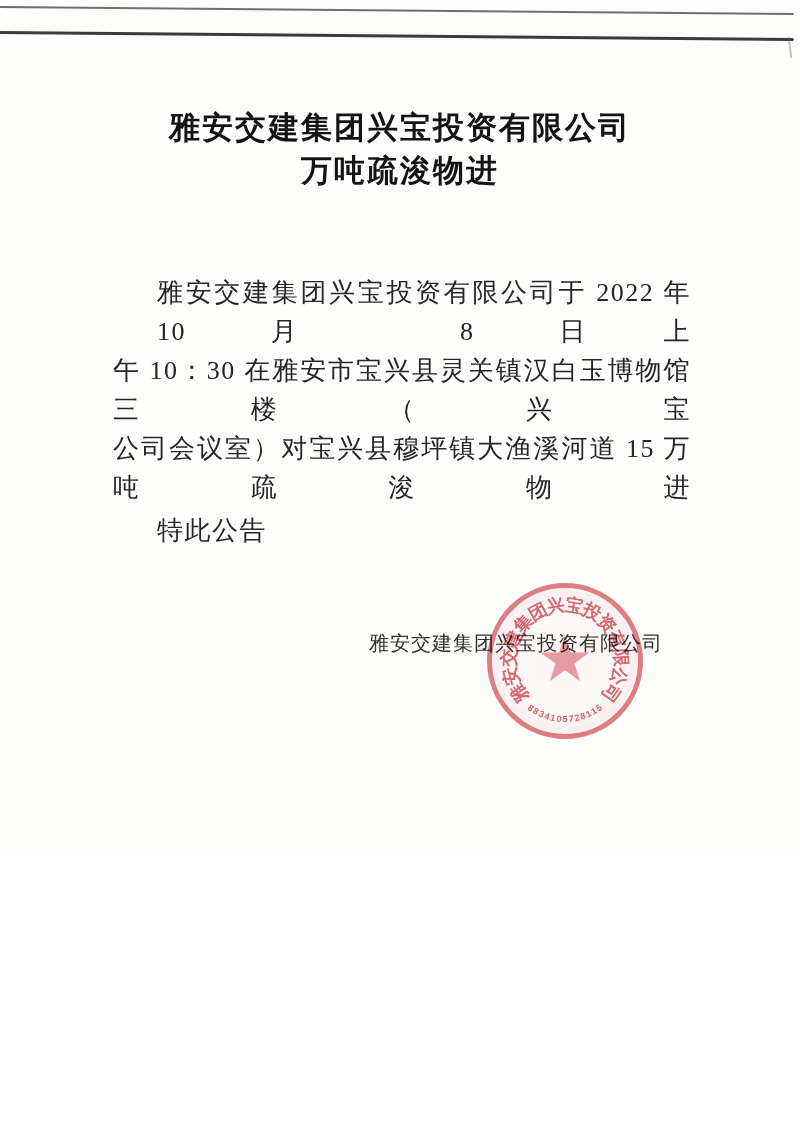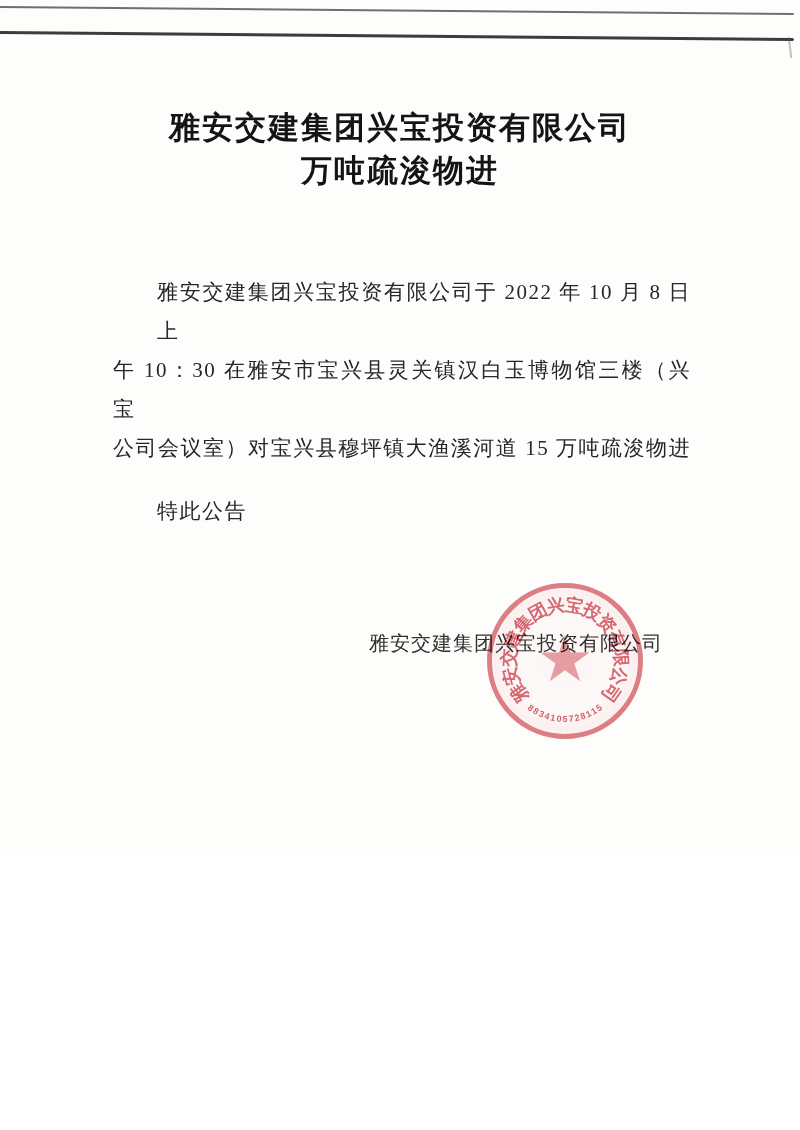--- a/index.html
+++ b/index.html
@@ -24,26 +24,26 @@
   .title {
     position: absolute; top: 106px; left: 0; width: 100%;
     margin: 0; text-align: center;
     font-size: 31px; line-height: 43px; font-weight: 700;
     letter-spacing: 2px; color: #141414;
   }
 
   
   .body-block {
     position: absolute; top: 273px; left: 113px; width: 578px;
-    font-size: 21px; line-height: 39px; letter-spacing: 1.5px; color: #262626;
+    font-size: 26px; line-height: 39px; letter-spacing: 1.5px; color: #262626;
   }
   .bline { width: 100%; }
   .just { text-align: justify; text-align-last: justify; text-justify: inter-character; }
   .indent { padding-left: 44px; box-sizing: border-box; }
-  .closing { margin-top: 24px; }
+  .closing { margin-top: 4px; }
 
   
   .signature {
     position: absolute; top: 621px; right: 137px;
     text-align: right; font-size: 20px; line-height: 45px;
     letter-spacing: 1px; color: #30302e;
   }
   .sig-date { padding-right: 5px; letter-spacing: 0.5px; }
 
   

